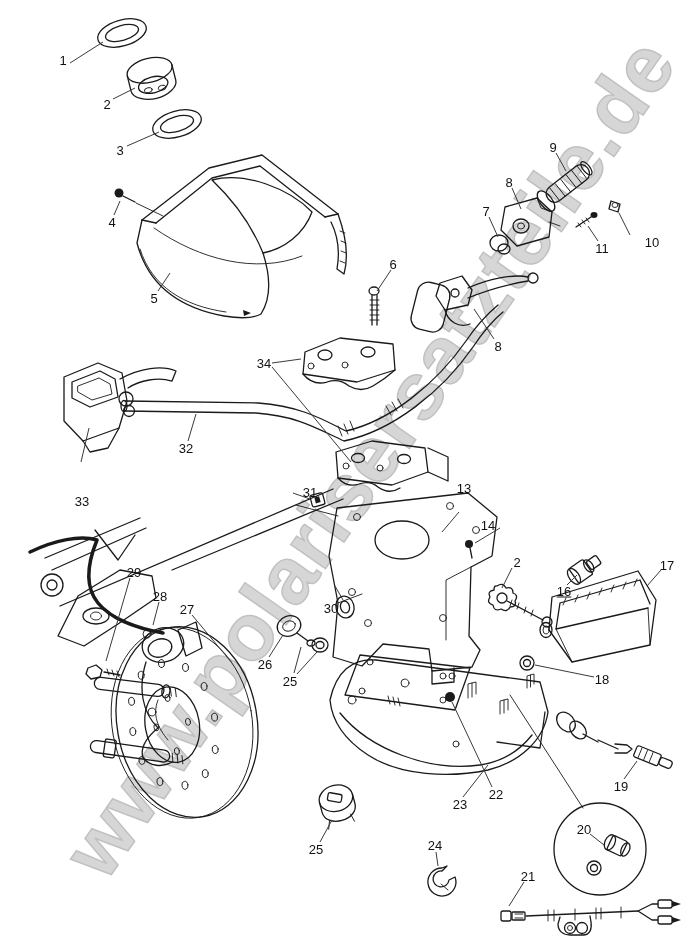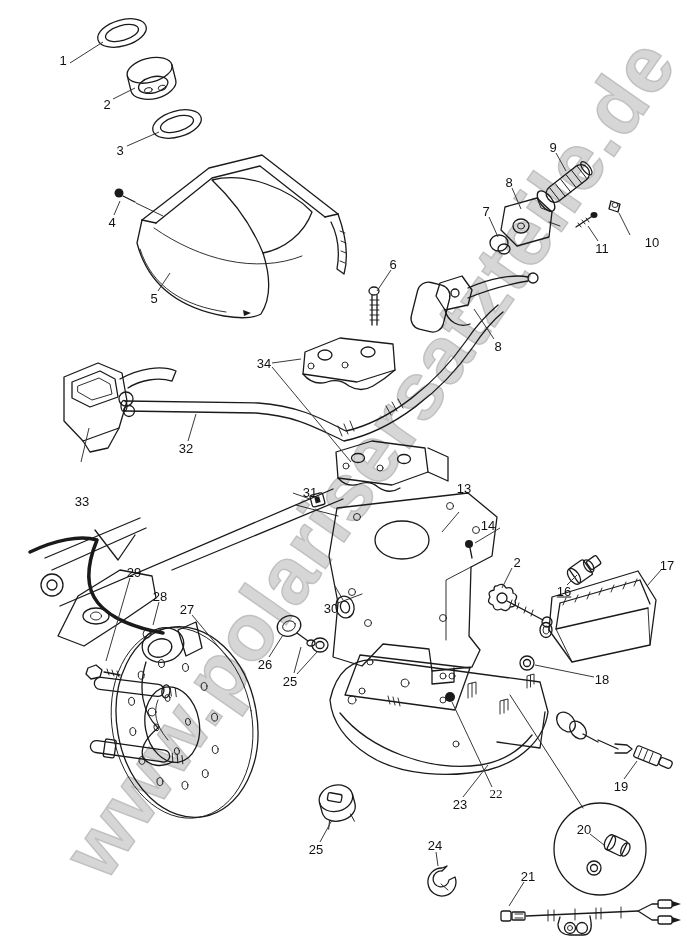--- a/index.html
+++ b/index.html
@@ -398,21 +398,21 @@
       <span class="callout" style="left: 498px; top: 346px;">8</span>
       <span class="callout" style="left: 464px; top: 488px;">13</span>
       <span class="callout" style="left: 488px; top: 525px;">14</span>
       <span class="callout" style="left: 517px; top: 562px;">2</span>
       <span class="callout" style="left: 564px; top: 591px; text-decoration: underline;">16</span>
       <span class="callout" style="left: 667px; top: 565px;">17</span>
       <span class="callout" style="left: 602px; top: 679px;">18</span>
       <span class="callout" style="left: 621px; top: 786px;">19</span>
       <span class="callout" style="left: 584px; top: 829px;">20</span>
       <span class="callout" style="left: 528px; top: 876px;">21</span>
-      <span class="callout" style="left: 496px; top: 794px; font-family: Liberation Serif, serif;">22</span>
+      <span class="callout" style="left: 496px; top: 794px;">22</span>
       <span class="callout" style="left: 460px; top: 804px;">23</span>
       <span class="callout" style="left: 435px; top: 845px;">24</span>
       <span class="callout" style="left: 316px; top: 849px;">25</span>
       <span class="callout" style="left: 290px; top: 681px;">25</span>
       <span class="callout" style="left: 265px; top: 664px;">26</span>
       <span class="callout" style="left: 187px; top: 609px;">27</span>
       <span class="callout" style="left: 160px; top: 596px;">28</span>
       <span class="callout" style="left: 134px; top: 572px;">29</span>
       <span class="callout" style="left: 331px; top: 608px;">30</span>
       <span class="callout" style="left: 286px; top: 492px; margin-left: 24px;">31</span>

